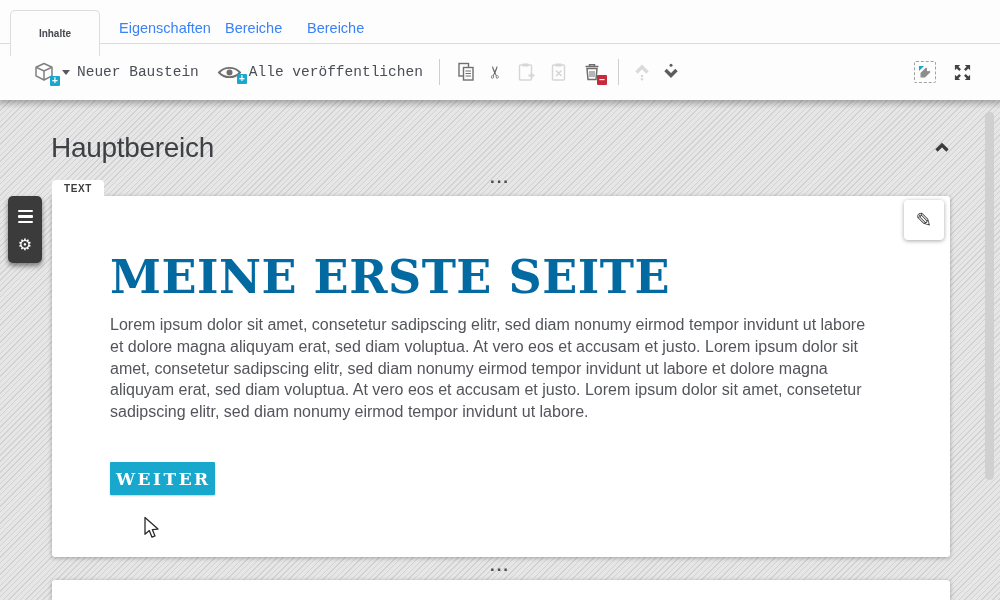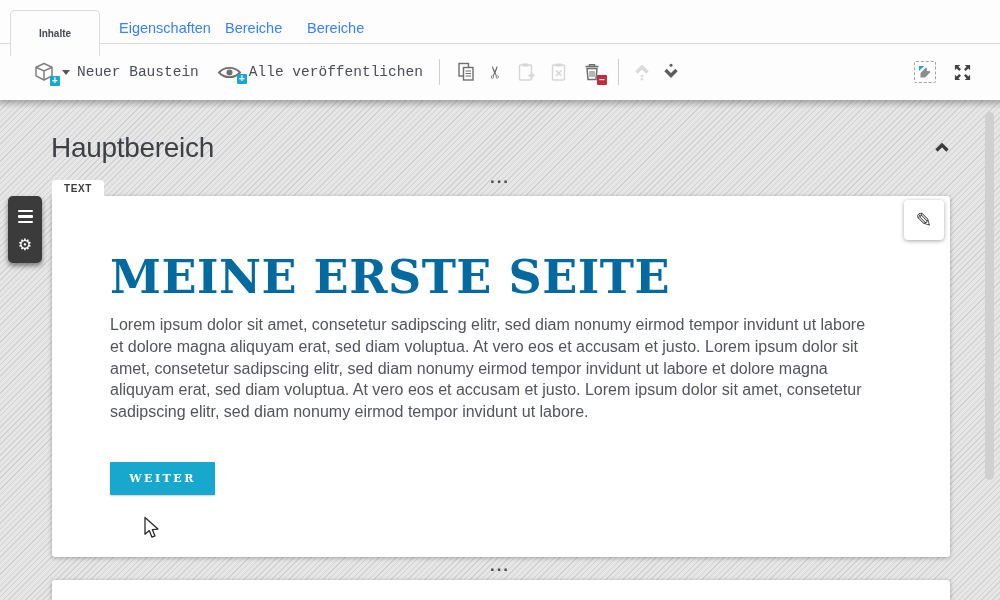--- a/index.html
+++ b/index.html
@@ -55,21 +55,21 @@
   .card.c1{top:96px;height:361px;border-radius:0 3px 3px 3px;z-index:1;}
   .card.c2{top:480px;height:40px;border-radius:3px;}
   .edit-btn{position:absolute;right:6px;top:4px;width:40px;height:40px;background:#fff;border:none;
         border-radius:4px;box-shadow:0 1px 4px rgba(0,0,0,0.35);cursor:pointer;
         font-size:20px;color:#3a3a3a;display:flex;align-items:center;justify-content:center;}
   .article-title{position:absolute;left:58px;top:34px;font-family:"DejaVu Serif",serif;font-weight:700;
         font-size:46px;color:#0369a1;letter-spacing:0.5px;margin-top:20px;}
   .article-body{position:absolute;left:58px;top:118px;width:772px;font-size:16px;line-height:21.8px;
         color:#53555b;}
   .cta{position:absolute;left:58px;top:266px;width:105px;height:33px;background:#18a8cd;border:none;
-        border-radius:1px;color:#fff;font-family:"DejaVu Serif",serif;font-size:11px;font-weight:700;
+        border-radius:1px;color:#fff;font-family:"DejaVu Serif",serif;font-size:17px;font-weight:700;
         letter-spacing:2.5px;cursor:pointer;box-shadow:0 1px 2px rgba(0,0,0,0.2);}
   
   .block-menu{position:absolute;left:8px;top:96px;width:34px;height:67px;background:#3b3b3b;
         border-radius:5px;box-shadow:0 3px 5px rgba(0,0,0,0.45);z-index:3;display:flex;
         flex-direction:column;align-items:center;justify-content:space-evenly;}
   .hamburger{display:flex;flex-direction:column;gap:3px;background:none;border:none;padding:4px;cursor:pointer;}
   .hamburger i{display:block;width:15px;height:2.5px;background:#fff;border-radius:1px;}
   .gearbtn{background:none;border:none;padding:0;color:#fff;font-size:16px;line-height:16px;cursor:pointer;}
   .scrollbar{position:absolute;right:6px;top:12px;width:9px;height:368px;background:#d0d0d0;border-radius:5px;}
   .cursor{position:absolute;left:143px;top:416px;z-index:99;pointer-events:none;}

